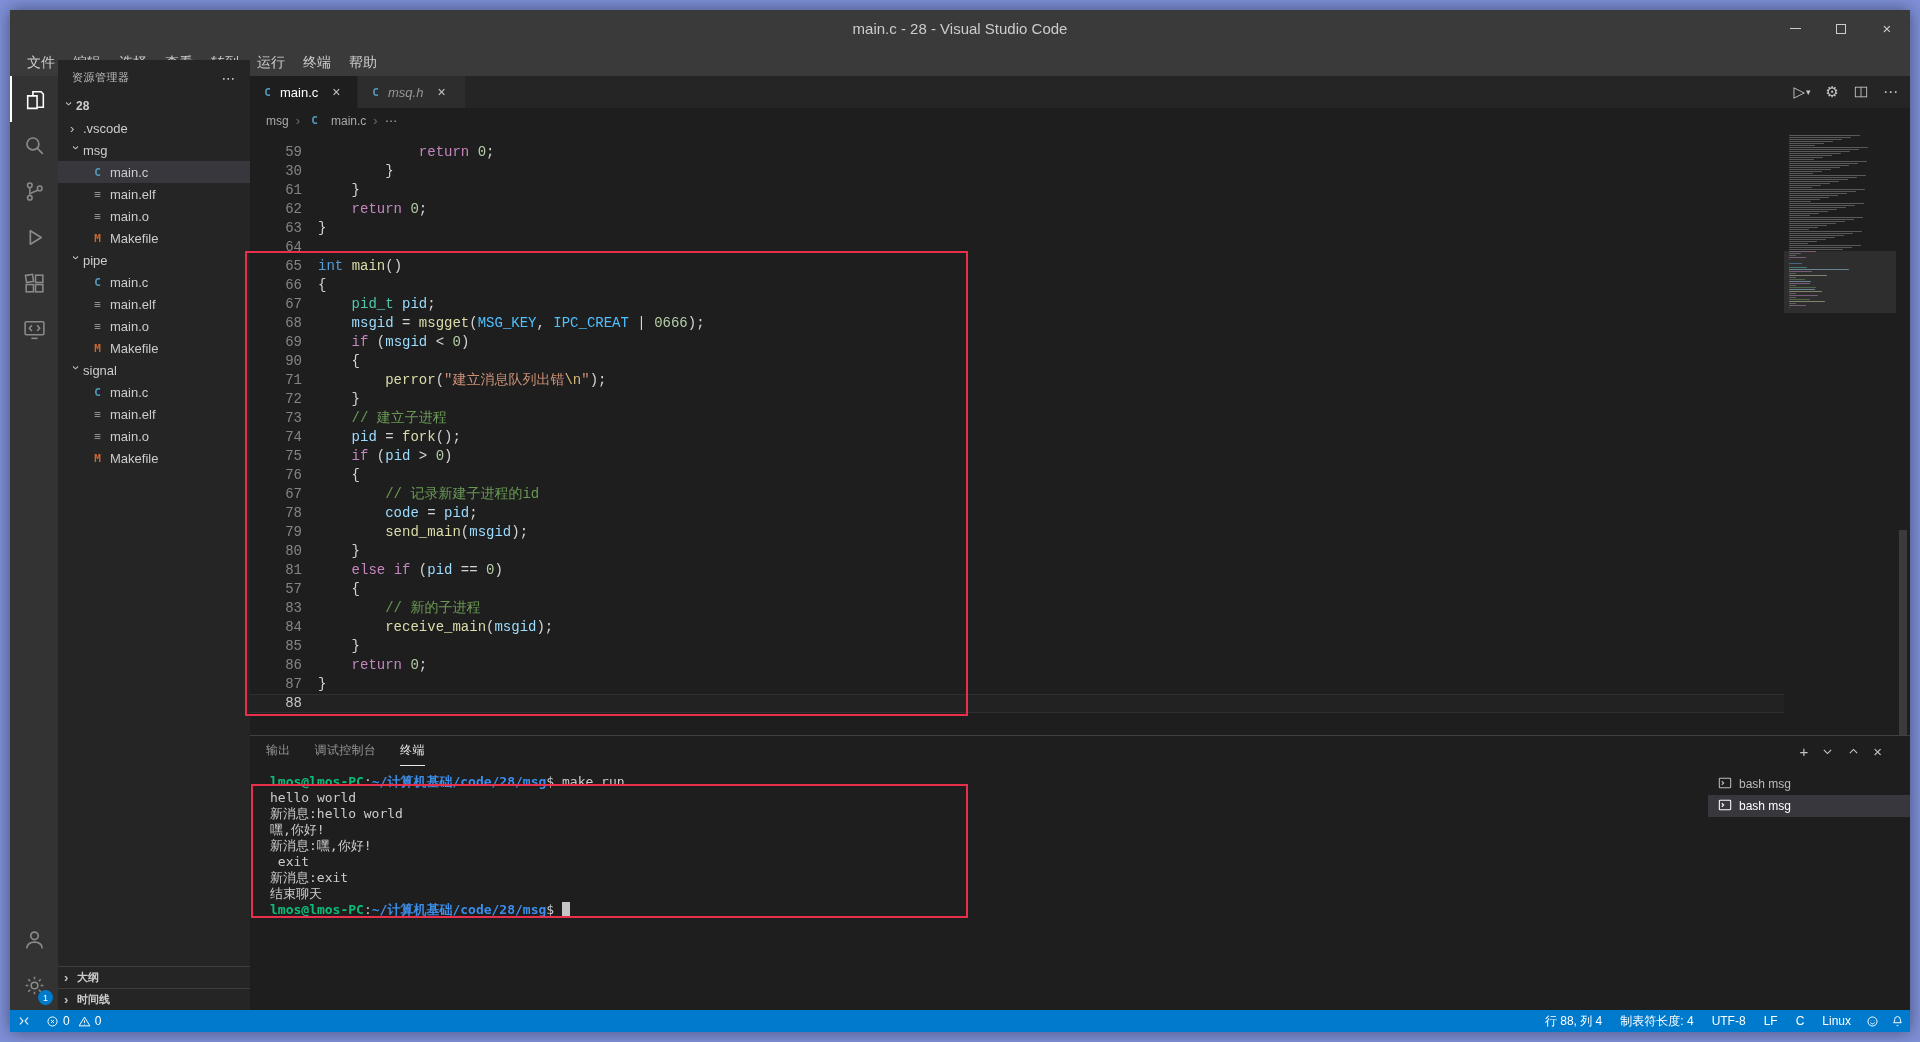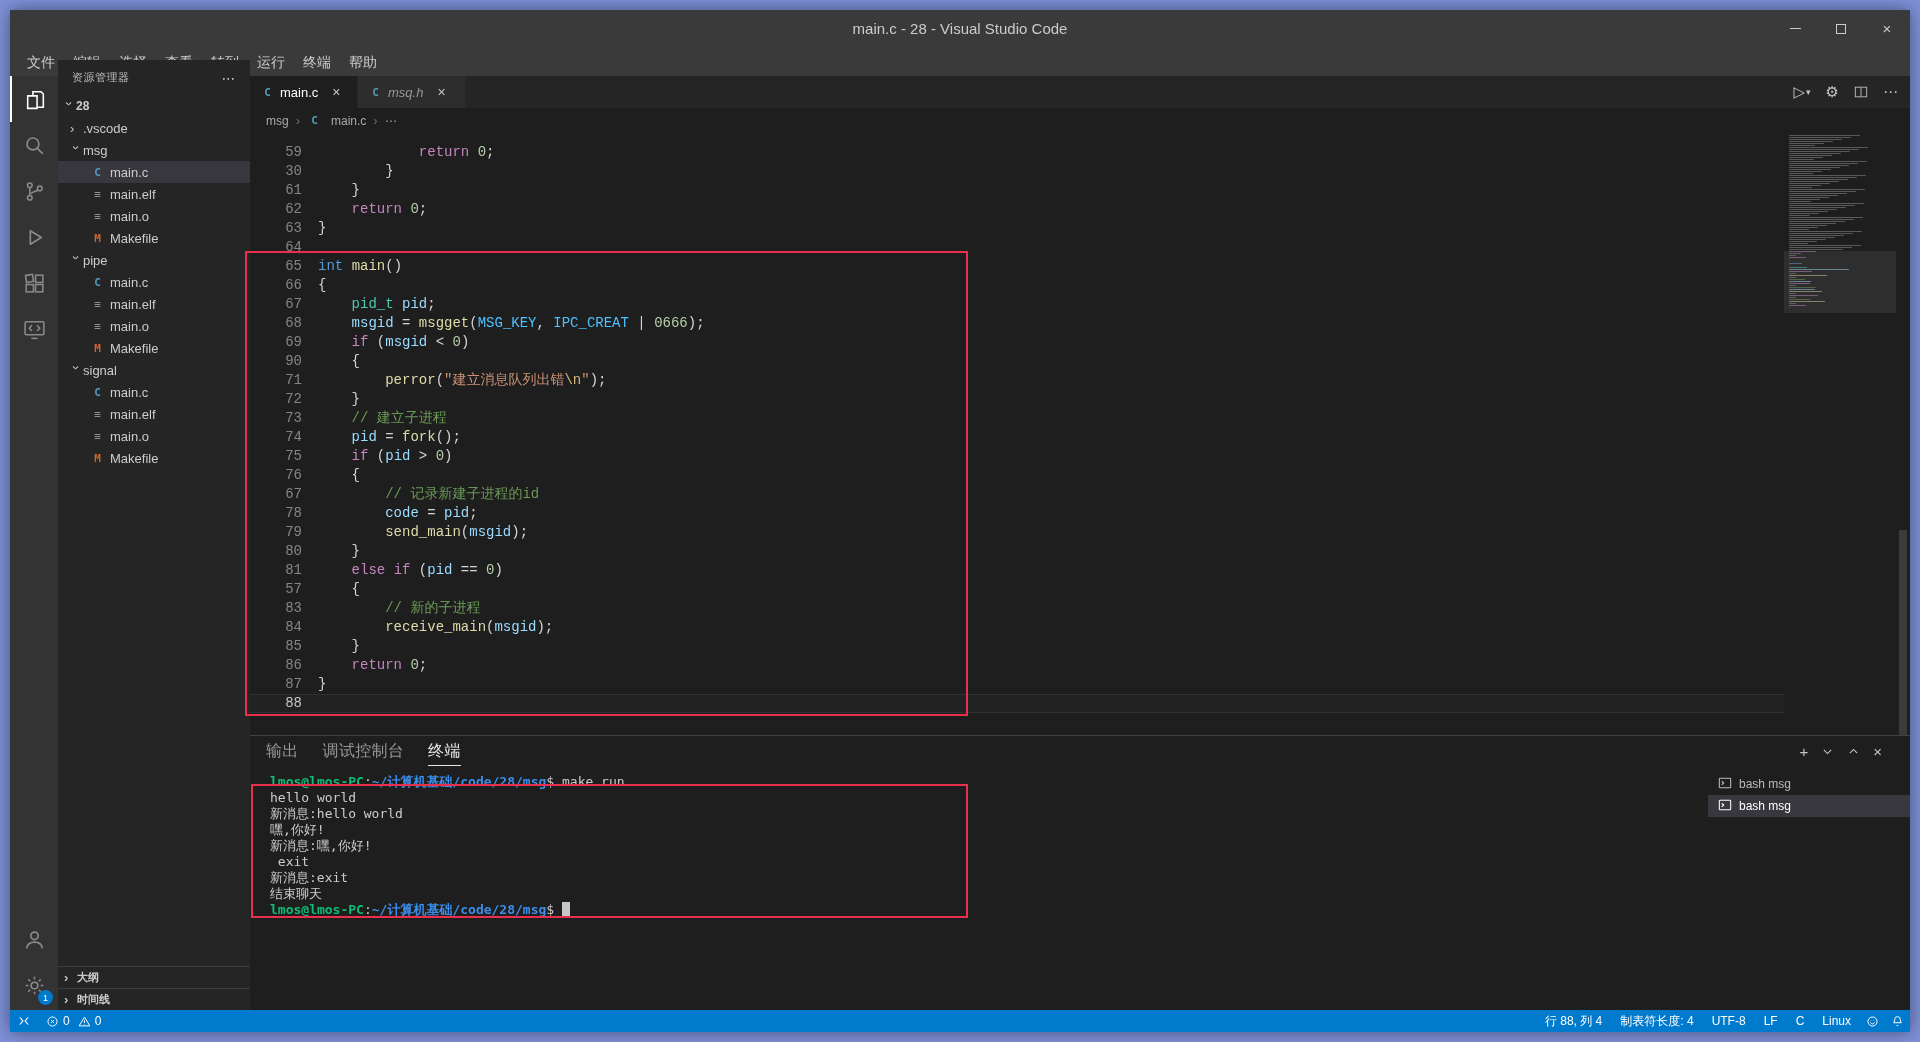--- a/index.html
+++ b/index.html
@@ -64,21 +64,21 @@
 .tok-esc{color:#d7ba7d}.tok-cmt{color:#6a9955}.tok-pun{color:#d4d4d4}
 .minimap{position:absolute;right:14px;top:0;width:112px;bottom:0}
 .mm-content{position:absolute;left:5px;top:2px;right:5px}
 .mm-line{height:1px;margin-bottom:1px;border-radius:1px}
 .mm-slider{position:absolute;left:0;right:0;top:118px;height:62px;background:rgba(121,121,121,.18)}
 .vscroll{position:absolute;right:0;top:0;width:14px;bottom:0}
 .vthumb{position:absolute;left:3px;right:3px;top:397px;height:205px;background:rgba(121,121,121,.32)}
 
 .panel{position:absolute;left:0;right:0;bottom:0;height:275px;background:#1e1e1e;border-top:1px solid rgba(128,128,128,.35)}
 .panel-header{height:30px;display:flex;align-items:center;padding:0 16px}
-.ptab{font-size:16px;color:#969696;margin-right:24px;height:30px;line-height:29px;letter-spacing:.3px}
+.ptab{font-size:12px;color:#969696;margin-right:24px;height:30px;line-height:29px;letter-spacing:.3px}
 .ptab.active{color:#e7e7e7;border-bottom:1px solid #e7e7e7}
 .panel-actions{margin-left:auto;display:flex;gap:13px;color:#c5c5c5;align-items:center;padding-right:12px;font-size:15px}
 .panel-actions svg{display:block}
 .terminal{position:absolute;left:20px;top:38px;right:212px;bottom:4px;font-family:"DejaVu Sans Mono","Liberation Mono",monospace;font-size:13px;line-height:16px;overflow:hidden}
 .t-line{white-space:pre;height:16px}
 .t-g{color:#0dbc79;font-weight:700}
 .t-b{color:#3b8eea;font-weight:700}
 .t-w{color:#cccccc}
 .t-cursor{display:inline-block;width:8px;height:14px;background:#c6c6c6;vertical-align:-2px}
 .term-list{position:absolute;right:0;top:37px;width:202px;bottom:0}

